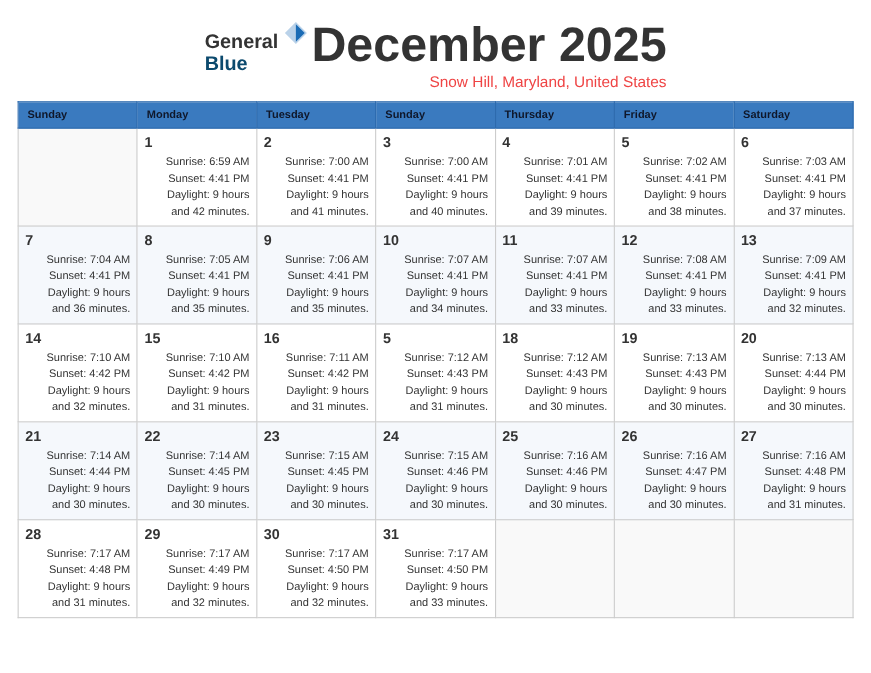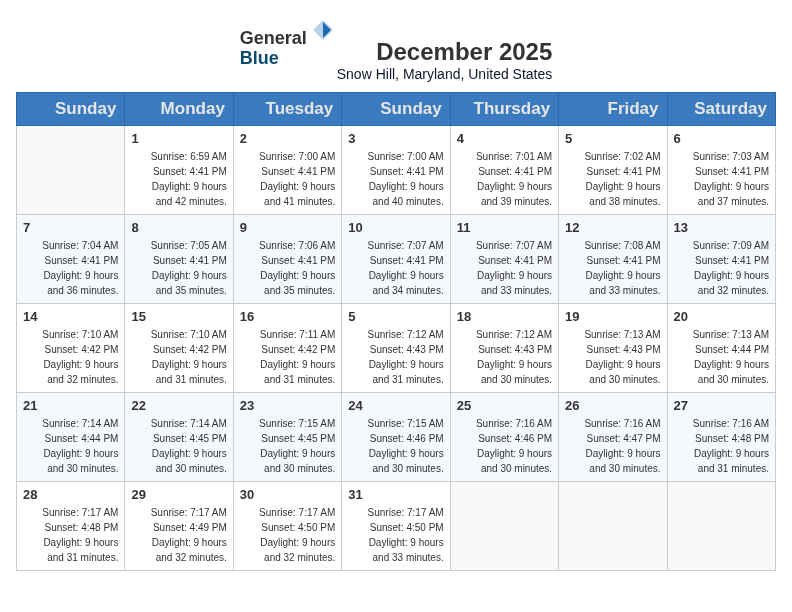--- a/index.html
+++ b/index.html
@@ -29,40 +29,39 @@
     .logo-blue { color: #0c4a6e; }
     .logo-icon {
       width: 28px;
       height: 28px;
       margin-left: 2px;
     }
     .title-area {
       text-align: right;
     }
     .month-title {
-      font-size: 24px;
+      font-size: 44px;
       font-weight: bold;
       color: #333;
-      margin-top: 22px;
     }
     .location-title {
       font-size: 14px;
-      color: #0f172a;
+      color: #ef4444;
     }
     .calendar {
       width: 100%;
       border-collapse: collapse;
       border: 1px solid #ccc;
     }
     .calendar th {
       background-color: #3a7abf;
-      color: #e5e5e5;
-      font-size: 17px;
+      color: #0f172a;
+      font-size: 10px;
       padding: 6px 8px;
-      text-align: right;
+      text-align: left;
       border: 1px solid #2d6aad;
     }
     .calendar td {
       vertical-align: top;
       border: 1px solid #ccc;
       padding: 5px 6px;
       font-size: 11px;
       color: #333;
       width: 14.28%;
       min-height: 80px;

